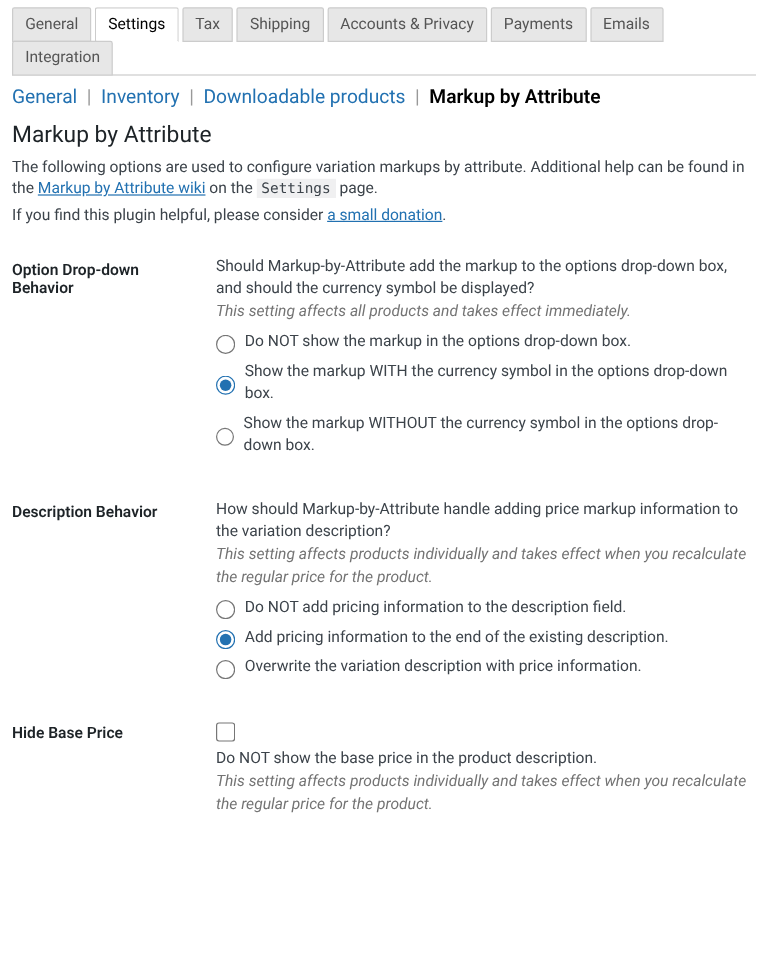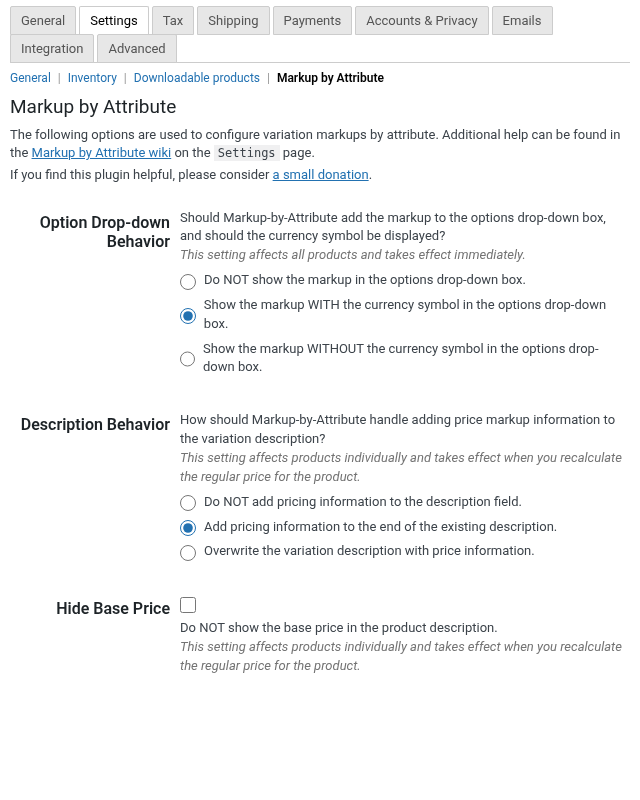--- a/index.html
+++ b/index.html
@@ -31,21 +31,21 @@
     border-top-left-radius: 2px;
     border-top-right-radius: 2px;
   }
   .nav-tab.active {
     background: #fff;
     border-bottom: 1px solid #fff;
     color: #000;
   }
   .subsubsub {
     margin: 4px 0 10px;
-    font-size: 12px;
+    font-size: 16px;
     color: #646970;
   }
   .subsubsub a { color: #2271b1; text-decoration: none; }
   .subsubsub .current { color: #000; font-weight: 600; }
   .subsubsub .sep { margin: 0 4px; color: #999; }
   h2.section-title {
     font-size: 19px;
     font-weight: 400;
     margin: 10px 0 8px;
     color: #1d2327;
@@ -56,26 +56,26 @@
     background: #f0f0f1;
     padding: 1px 4px;
     font-size: 12px;
   }
   table.form-table {
     width: 100%;
     border-collapse: collapse;
     margin-top: 12px;
   }
   table.form-table th {
-    text-align: right;
+    text-align: left;
     vertical-align: top;
     width: 170px;
     padding: 16px 10px 16px 0;
     font-weight: 600;
-    font-size: 16px;
+    font-size: 13px;
     color: #1d2327;
   }
   table.form-table td {
     padding: 12px 0 16px;
     vertical-align: top;
     font-size: 13px;
     line-height: 1.45;
   }
   .desc { color: #3c434a; }
   .desc-em { font-style: italic; color: #737373; }
@@ -87,25 +87,24 @@
   .help-text { color: #3c434a; margin-top: 4px; }
 </style>
 </head>
 <body>
 
 <ul class="nav-tabs">
   <li class="nav-tab">General</li>
   <li class="nav-tab active">Settings</li>
   <li class="nav-tab">Tax</li>
   <li class="nav-tab">Shipping</li>
+  <li class="nav-tab">Accounts &amp; Privacy</li>
   <li class="nav-tab">Payments</li>
-  <li class="nav-tab">Accounts &amp; Privacy</li>
   <li class="nav-tab">Emails</li>
   <li class="nav-tab">Integration</li>
-  <li class="nav-tab">Advanced</li>
 </ul>
 
 <div class="subsubsub">
   <a>General</a>
   <span class="sep">|</span>
   <a>Inventory</a>
   <span class="sep">|</span>
   <a>Downloadable products</a>
   <span class="sep">|</span>
   <span class="current">Markup by Attribute</span>

